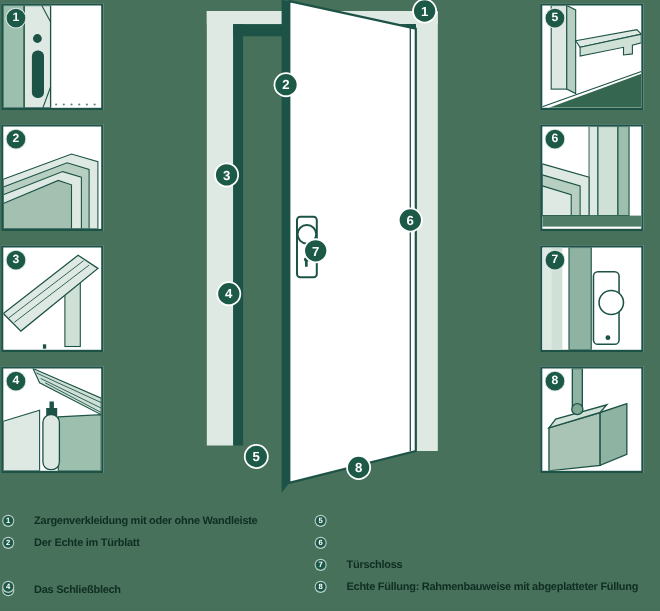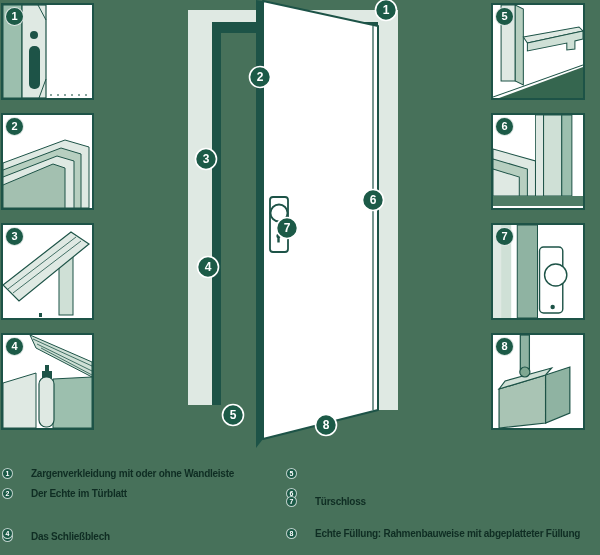--- a/index.html
+++ b/index.html
@@ -220,21 +220,21 @@
   <div class="legend-row" style="left:2px;top:527px">
     <span class="lbadge">4</span>
   </div>
 
   <div class="legend-row" style="left:286px;top:467px">
     <span class="lbadge">5</span>
   </div>
   <div class="legend-row" style="left:286px;top:487px">
     <span class="lbadge">6</span>
   </div>
-  <div class="legend-row" style="left:286px;top:495px">
+  <div class="legend-row" style="left:286px;top:507px">
     <span class="lbadge">7</span>
     <span class="ltext">Türschloss</span>
   </div>
   <div class="legend-row" style="left:286px;top:527px">
     <span class="lbadge">8</span>
     <span class="ltext">Echte Füllung: Rahmenbauweise mit abgeplatteter Füllung</span>
   </div>
 </div>
 
 </body></html>

